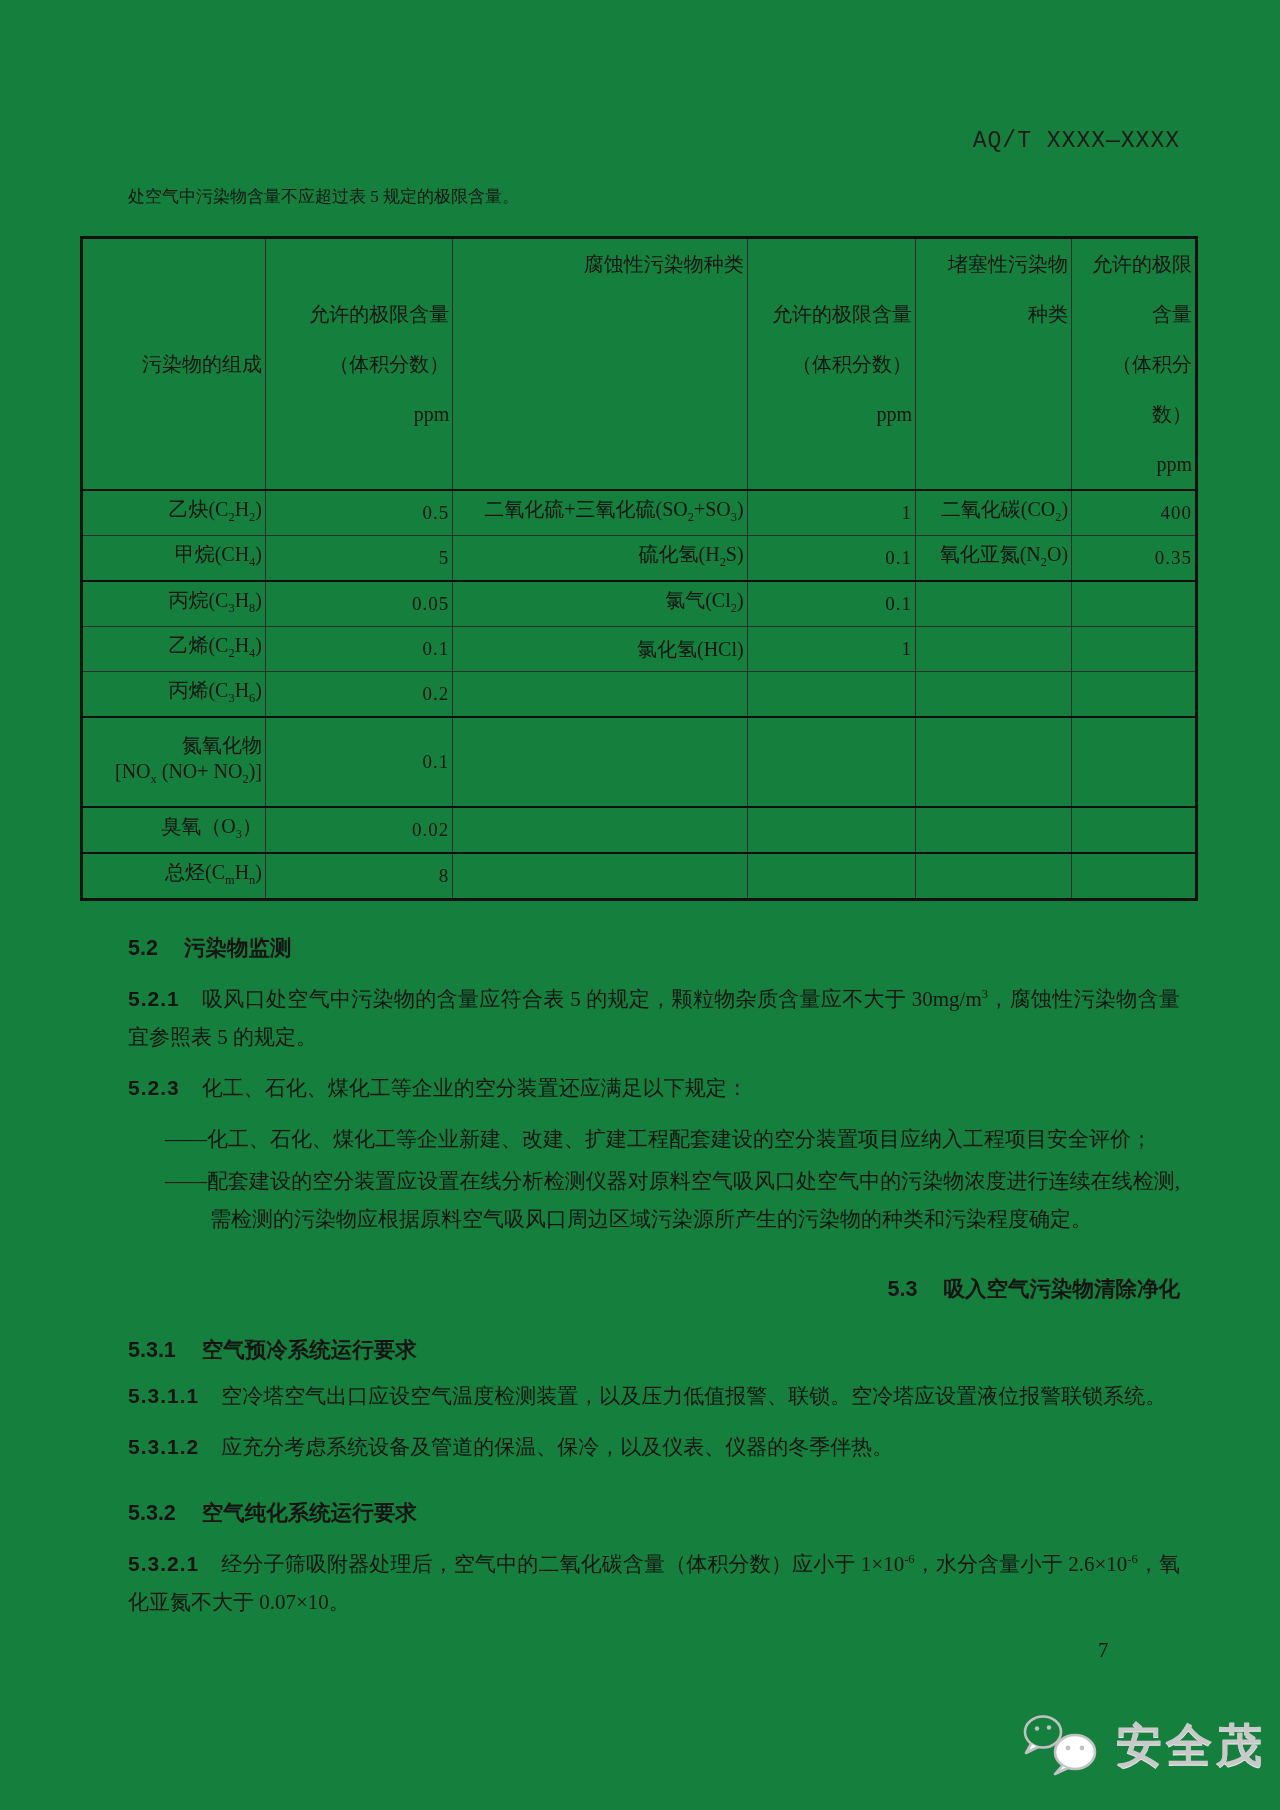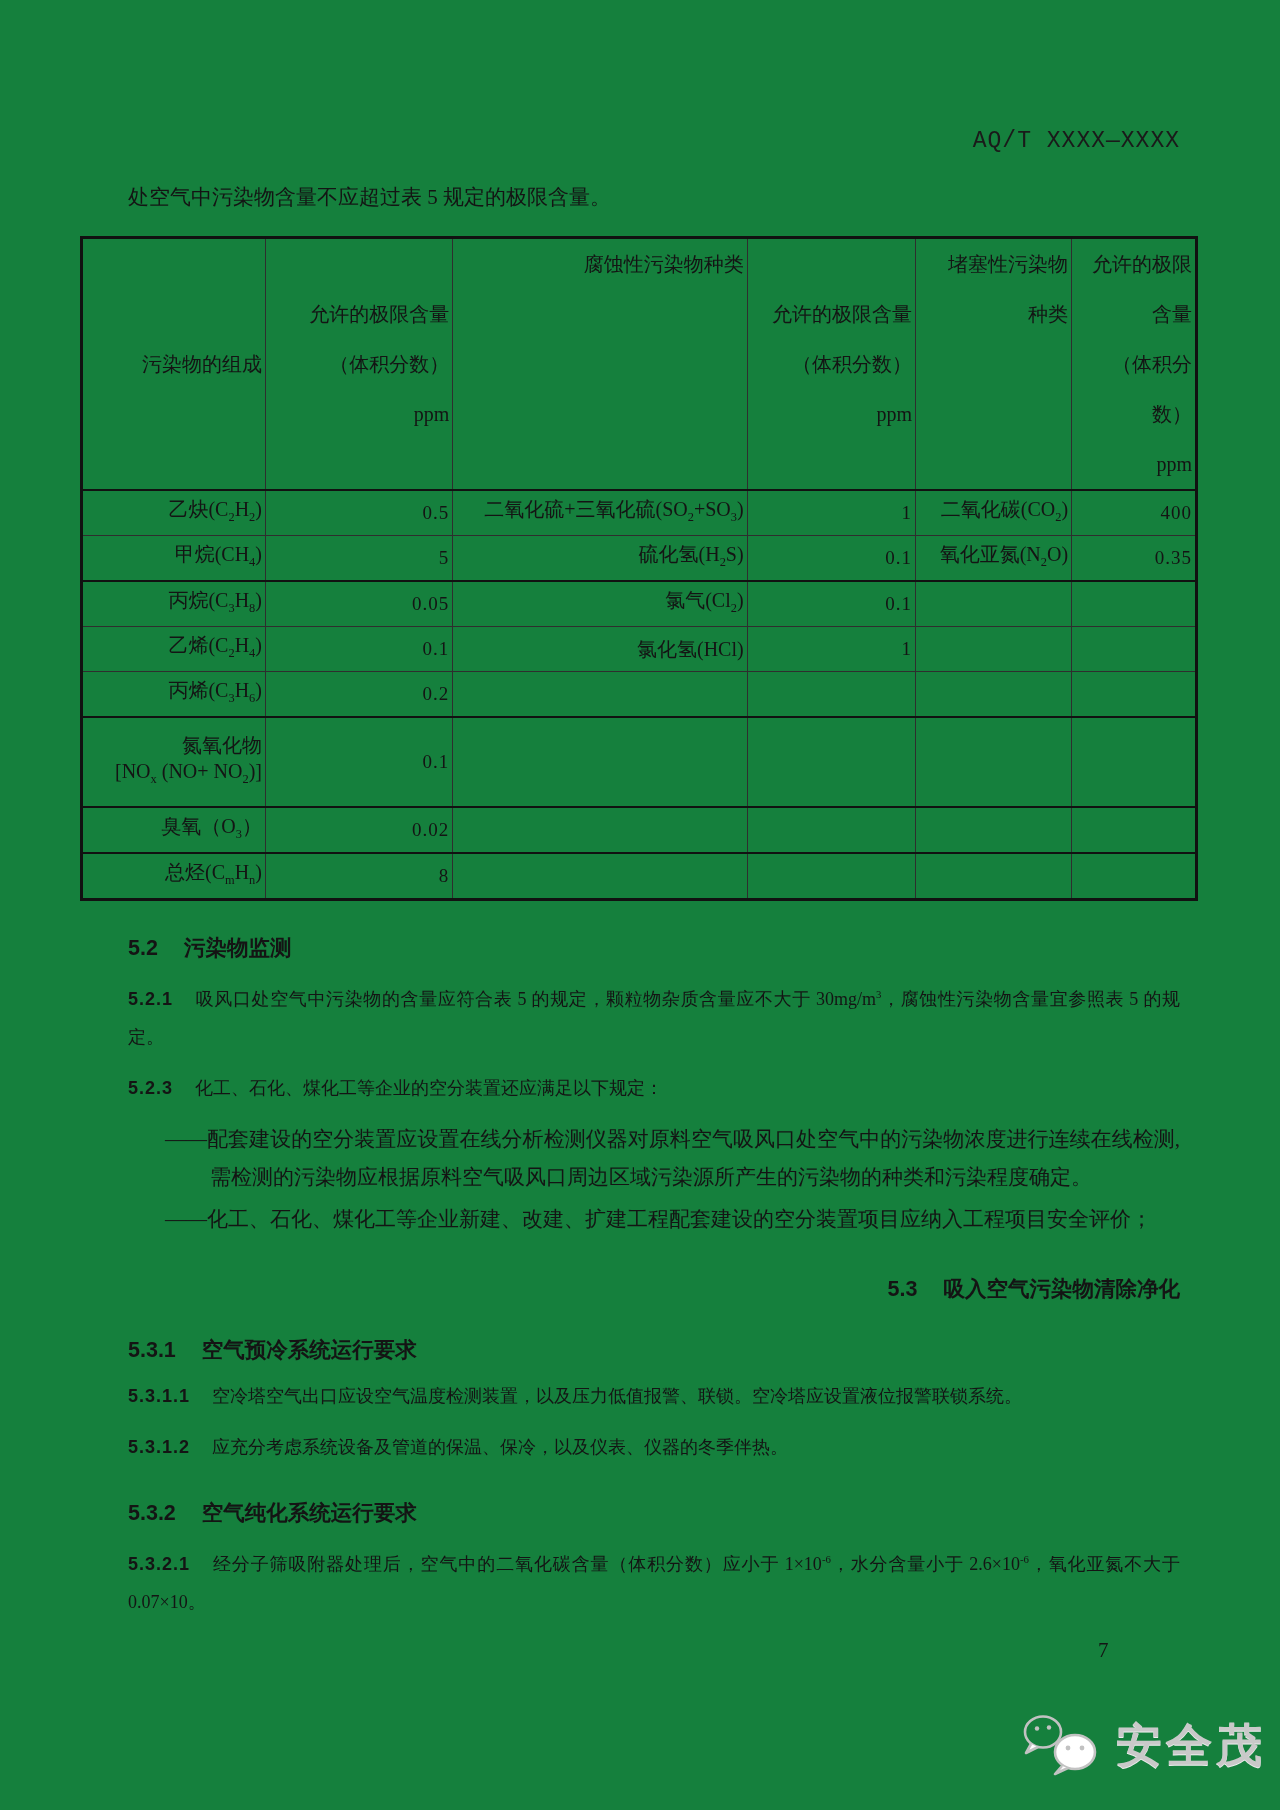--- a/index.html
+++ b/index.html
@@ -11,21 +11,21 @@
     color:#141414;
     font-family:"Liberation Serif","DejaVu Serif",serif;
   }
   .content{position:absolute;left:128px;top:128px;width:1052px;}
 
   .doc-code{
     text-align:right;
     font-family:"Liberation Mono","DejaVu Sans Mono",monospace;
     font-size:23px;letter-spacing:1px;color:#1a1a1a;
   }
-  .intro{margin-top:24px;font-size:21px;line-height:38px;}
+  .intro{margin-top:24px;font-size:17px;line-height:38px;}
 
   .table-title{
     margin:36px 0 0 -48px;width:1118px;
     text-align:center;
     font-family:"Liberation Sans","DejaVu Sans",sans-serif;
     font-weight:bold;font-size:22px;
   }
 
   table.t5{
     border-collapse:collapse;table-layout:fixed;
@@ -47,21 +47,21 @@
   .t5 sub{font-size:0.62em;}
   .t5 .num-cell{font-size:19px;letter-spacing:1px;}
 
   .sec-heading{
     font-family:"Liberation Sans","DejaVu Sans",sans-serif;
     font-weight:bold;font-size:21.5px;
     margin:32px 0 6px 0;
   }
   .sec-heading .sp{display:inline-block;width:26px;}
 
-  .para{font-size:18px;line-height:38px;margin:13px 0;text-align:justify;}
+  .para{font-size:21px;line-height:38px;margin:13px 0;text-align:justify;}
   .para .num{
     font-family:"Liberation Sans","DejaVu Sans",sans-serif;
     font-weight:bold;letter-spacing:1px;margin-right:22px;
   }
   .dash{
     font-size:21px;line-height:38px;margin:4px 0;
     padding-left:82px;text-indent:-45px;text-align:justify;
   }
   sup{font-size:0.6em;}
 
@@ -184,22 +184,22 @@
 
     <div class="para">
       <span class="num">5.2.1</span><span>吸风口处空气中污染物的含量应符合表 5 的规定，颗粒物杂质含量应不大于 30mg/m<sup>3</sup>，腐蚀性污染物含量宜参照表 5 的规定。</span>
     </div>
 
 
     <div class="para">
       <span class="num">5.2.3</span><span>化工、石化、煤化工等企业的空分装置还应满足以下规定：</span>
     </div>
 
+    <div class="dash">——化工、石化、煤化工等企业新建、改建、扩建工程配套建设的空分装置项目应纳入工程项目安全评价；</div>
     <div class="dash">——配套建设的空分装置应设置在线分析检测仪器对原料空气吸风口处空气中的污染物浓度进行连续在线检测,需检测的污染物应根据原料空气吸风口周边区域污染源所产生的污染物的种类和污染程度确定。</div>
-    <div class="dash">——化工、石化、煤化工等企业新建、改建、扩建工程配套建设的空分装置项目应纳入工程项目安全评价；</div>
 
     <div class="sec-heading" style="margin-top:36px;text-align:right;">
       <span>5.3</span><span class="sp"></span><span>吸入空气污染物清除净化</span>
     </div>
 
     <div class="sec-heading">
       <span>5.3.1</span><span class="sp"></span><span>空气预冷系统运行要求</span>
     </div>
 
     <div class="para">

